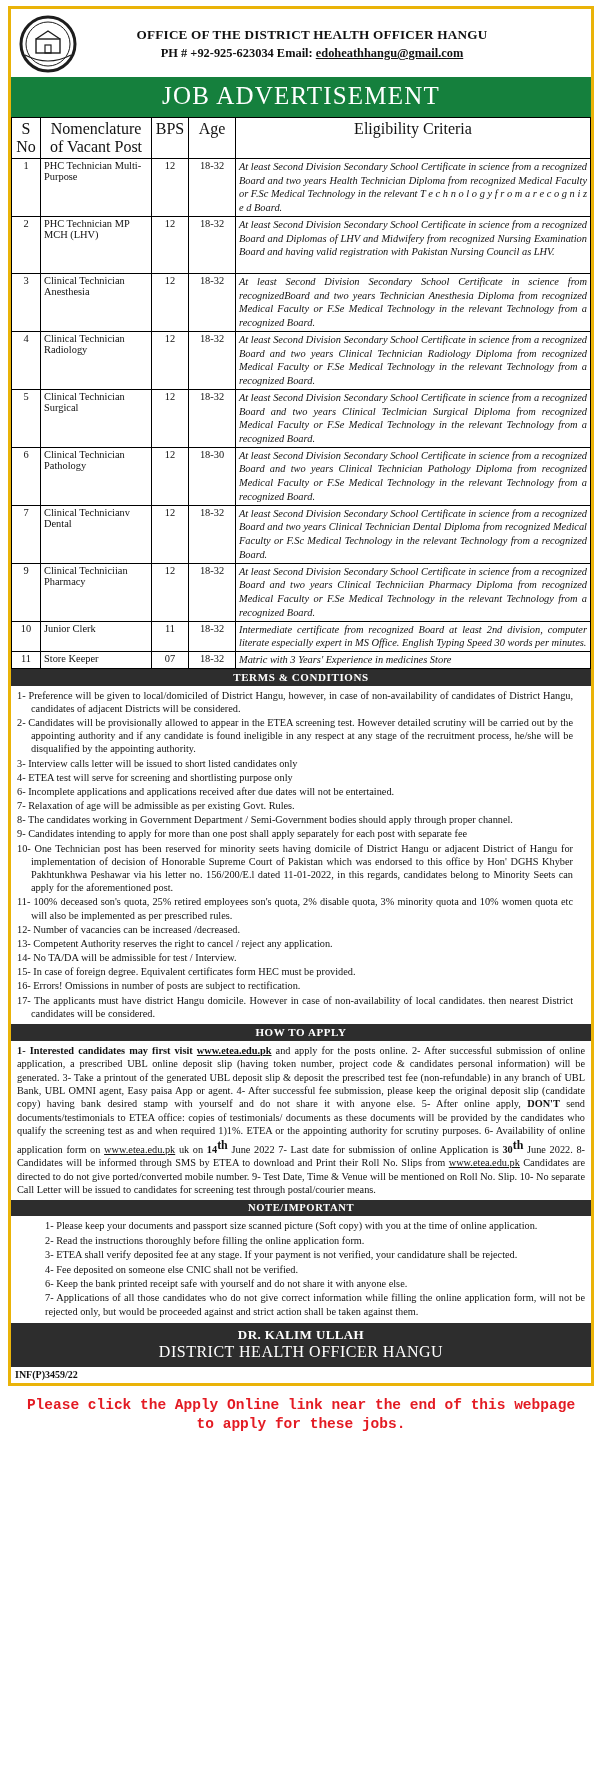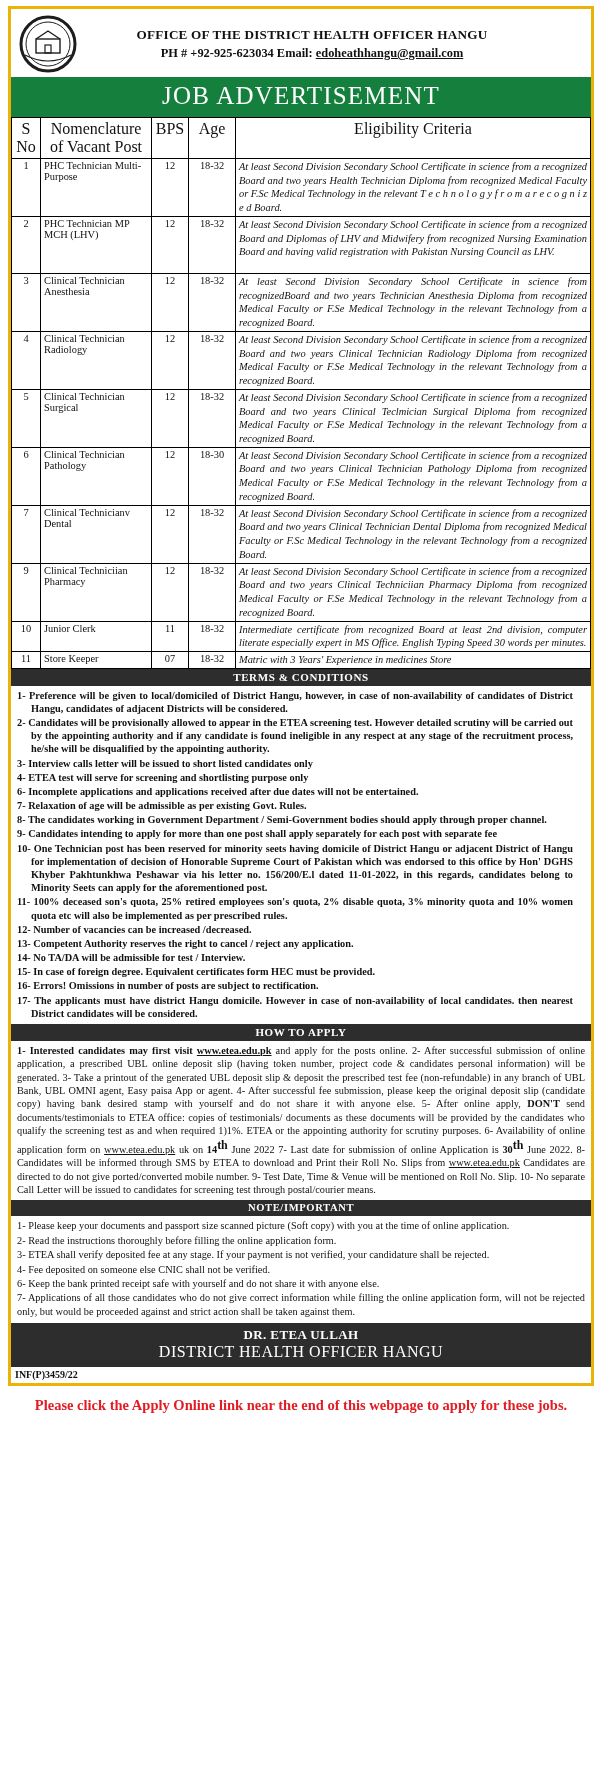--- a/index.html
+++ b/index.html
@@ -25,34 +25,34 @@
   .c-sno{width:22px;text-align:center;}
   .c-post{width:104px;}
   .c-bps{width:30px;text-align:center;}
   .c-age{width:40px;text-align:center;}
   .crit{text-align:justify;line-height:1.32;font-style:italic;}
   .rowtall td{height:54px;}
   
   .sechead{background:#2d2d2d;color:#fff;text-align:center;font-weight:bold;font-size:11px;letter-spacing:.6px;padding:2px 0 3px 0;margin:0;}
   .sechead.small{font-size:10.6px;}
   .body-text{font-size:10.3px;line-height:1.28;text-align:justify;padding:3px 6px 3px 6px;}
-  .body-text p{margin:0 12px 1px 0;padding-left:14px;text-indent:-14px;font-weight:bold;}
+  .body-text p{margin:0 12px 1px 0;padding-left:14px;text-indent:-14px;}
   .howto{font-size:10.3px;line-height:1.3;text-align:justify;padding:3px 6px 4px 6px;}
   .howto p{margin:0;}
-  .note{font-size:10.3px;line-height:1.3;text-align:justify;padding:3px 6px 4px 6px;}
+  .note{font-size:10.3px;line-height:1.3;text-align:justify;padding:3px 6px 4px 6px;margin-left:28px;}
   .note p{margin:0 0 1px 0;}
   b{font-weight:bold;}
   .u{text-decoration:underline;}
   .sup{vertical-align:super;font-size:12px;}
   
   .sign{background:#2d2d2d;color:#fff;text-align:center;padding:4px 0 6px 0;}
   .sign .n1{font-size:13px;font-weight:bold;letter-spacing:.4px;}
   .sign .n2{font-size:16px;letter-spacing:.5px;font-variant:small-caps;}
   .infcode{font-size:10px;font-weight:bold;padding:2px 4px 3px 4px;}
-  .applynote{color:#e31b23;text-align:center;font-weight:bold;font-size:14.5px;line-height:1.3;padding:10px 6px 8px 6px;font-family:Liberation Serif, serif;}
+  .applynote{color:#e31b23;text-align:center;font-weight:bold;font-size:14.5px;line-height:1.3;padding:10px 6px 8px 6px;font-family:Liberation Mono, monospace;}
 </style>
 </head>
 <body>
 
 <div class="page">
   <div class="adbox">
 
     <div class="header">
       <div class="logo">
         <svg width="58" height="58" viewBox="0 0 58 58">
@@ -190,20 +190,20 @@
     <div class="note">
       <p>1-  Please keep your documents and passport size scanned picture (Soft copy) with you at the time of online application.</p>
       <p>2-  Read the instructions thoroughly before filling the online application form.</p>
       <p>3-  ETEA shall verify deposited fee at any stage. If your payment is not verified, your candidature shall be rejected.</p>
       <p>4-  Fee deposited on someone else CNIC shall not be verified.</p>
       <p>6-  Keep the bank printed receipt safe with yourself and do not share it with anyone else.</p>
       <p>7-  Applications of all those candidates who do not give correct information while filling the online application form, will not be rejected only, but would be proceeded against and strict action shall be taken against them.</p>
     </div>
 
     <div class="sign">
-      <div class="n1">DR. ETEA ULLAH</div>
+      <div class="n1">DR. KALIM ULLAH</div>
       <div class="n2">DISTRICT HEALTH OFFICER HANGU</div>
     </div>
     <div class="infcode">INF(P)3459/22</div>
   </div>
 
   <div class="applynote">Please click the Apply Online link near the end of this webpage to apply for these jobs.</div>
 </div>
 
 </body></html>

